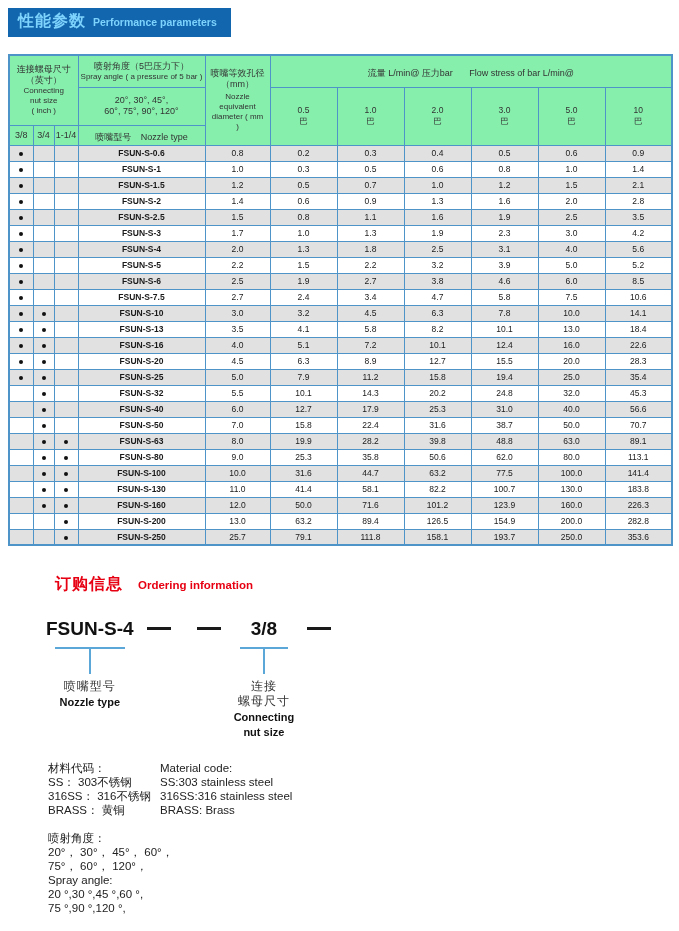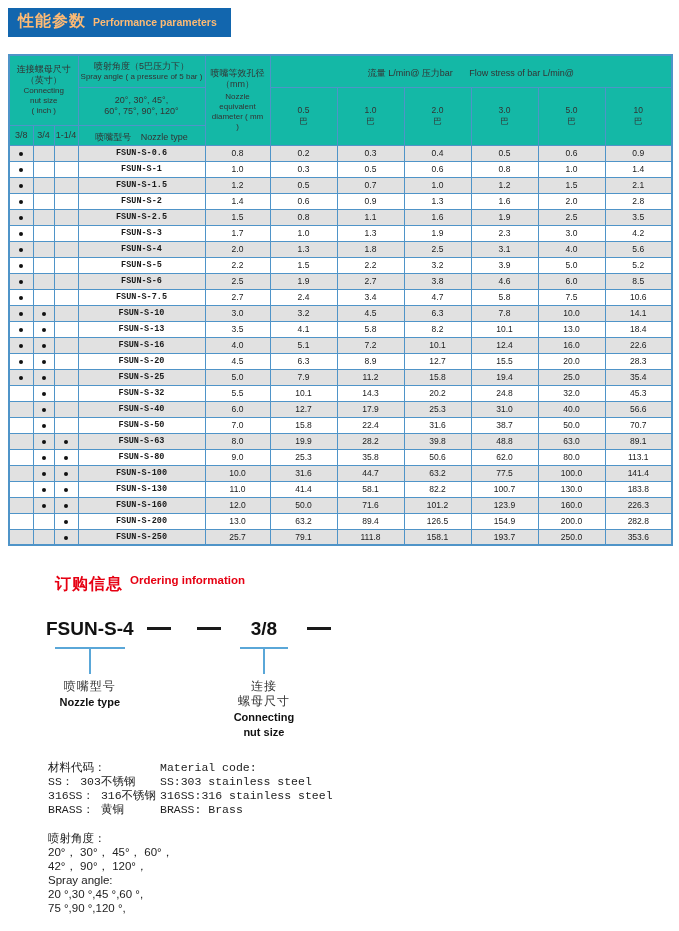--- a/index.html
+++ b/index.html
@@ -4,72 +4,72 @@
 <style>
   * { box-sizing: border-box; margin: 0; padding: 0; }
   body {
     width: 679px; height: 931px; background: #ffffff;
     font-family: "Liberation Sans", "DejaVu Sans", sans-serif;
     color: #222; overflow: hidden; position: relative;
   }
   
   .banner {
     display: inline-flex; align-items: baseline; gap: 7px;
-    margin: 8px 0 0 8px; background: #1266ae; color: #fdba74;
+    margin: 8px 0 0 8px; background: #1266ae; color: #7dd3fc;
     padding: 3px 14px 5px 10px;
   }
   .banner .cn-big { font-size: 16px; font-weight: bold; letter-spacing: 1px; }
   .banner .en-small { font-size: 10.5px; font-weight: bold; }
 
   
   table.perf {
     margin: 17px 0 0 8px; border-collapse: collapse; table-layout: fixed;
     width: 663px; border: 2px solid #4f94c8;
   }
   table.perf th, table.perf td { border: 1px solid #4f94c8; overflow: hidden; }
-  table.perf thead th { background: #14b8a6; font-weight: normal; color: #333; vertical-align: middle; text-align: center; }
+  table.perf thead th { background: #86efac; font-weight: normal; color: #333; vertical-align: middle; text-align: center; }
   .h1 th { height: 32px; }
   .h2 th { height: 38px; }
   .h3 th { height: 20px; }
   .hc .cn { font-size: 9px; line-height: 11px; }
   .hc .en { font-size: 8px; line-height: 10px; }
   th.diam .cn { line-height: 11px; }
   th.diam .en { display: block; padding: 2px 4px 0; line-height: 10px; }
   th.flow .flow-en { margin-left: 12px; }
   th.flow .cn, th.flow .en { font-size: 9px; display: inline; text-align: right; }
   th.size { font-size: 9px; font-weight: normal; }
   th.ntype .cn, th.ntype .en { font-size: 9px; display: inline; }
   th.ntype .en { margin-left: 5px; }
   th.pcell div { font-size: 8.5px; line-height: 11px; }
   tbody td { height: 16px; font-size: 8.5px; text-align: center; color: #1a1a1a; background: #fff; }
   tbody tr.stripe td { background: #e1e1e1; }
-  tbody td.name { font-weight: bold; font-family: Liberation Mono, monospace; }
+  tbody td.name { font-weight: bold; }
   .dot { display: inline-block; width: 4px; height: 4px; border-radius: 50%; background: #111; vertical-align: middle; }
 
   
   .order-heading {
-    display: flex; align-items: flex-start; gap: 7px;
+    display: flex; align-items: center; gap: 15px;
     margin: 28px 0 0 55px; color: #e60012;
   }
   .order-heading .cn-big { font-size: 16px; font-weight: bold; letter-spacing: 1px; }
   .order-heading .en-small { font-size: 11.5px; font-weight: bold; }
 
   .order-diagram { display: flex; align-items: flex-start; margin: 24px 0 0 46px; }
   .opart { display: flex; flex-direction: column; align-items: center; }
   .ocode { font-size: 19px; font-weight: bold; color: #111; line-height: 19px; white-space: nowrap; }
   .oconn { margin-top: 9px; width: 80%; min-width: 34px; border-top: 2px solid #5aa7d8; height: 25px; position: relative; }
   .oconn::after { content: ""; position: absolute; left: 50%; top: 0; width: 2px; height: 25px; background: #5aa7d8; transform: translateX(-1px); }
   .odash { width: 24px; height: 3px; background: #1a1a1a; margin: 8px 13px 0 13px; flex: none; }
   .lcn { font-size: 12px; color: #333; margin-top: 7px; line-height: 15px; letter-spacing: 1px; text-align: center; }
   .lcn2 { font-size: 12px; color: #333; line-height: 15px; letter-spacing: 1px; text-align: center; }
   .len { font-size: 11px; font-weight: bold; color: #111; line-height: 14px; margin-top: 1px; text-align: center; }
 
   
   .two-col { display: flex; margin-left: 48px; }
-  .mat-block { margin-top: 22px; font-family: Liberation Mono, monospace; }
+  .mat-block { margin-top: 22px; }
   .mat-block .col-cn { width: 112px; }
   .spray-block { margin-top: 14px; flex-direction: column; }
   .spray-block .col-cn { width: 159px; }
   .two-col div { font-size: 11.5px; line-height: 14px; color: #222; }
 
   
   .notes { margin: 20px 0 0 48px; }
   .notes div { font-size: 11.5px; line-height: 15px; color: #222; }
 </style>
 </head>
@@ -531,21 +531,21 @@
       <div>316SS:316 stainless steel</div>
       <div>BRASS: Brass</div>
     </div>
 </div>
 
 
 <div class="two-col spray-block">
   <div class="col-cn">
       <div>喷射角度：</div>
       <div>20°， 30°， 45°， 60°，</div>
-      <div>42°， 90°， 120°，</div>
+      <div>75°， 60°， 120°，</div>
     </div>
   <div class="col-en">
       <div>Spray angle:</div>
       <div>20 °,30 °,45 °,60 °,</div>
       <div>75 °,90 °,120 °,</div>
     </div>
 </div>
 
 
 <div class="notes">

